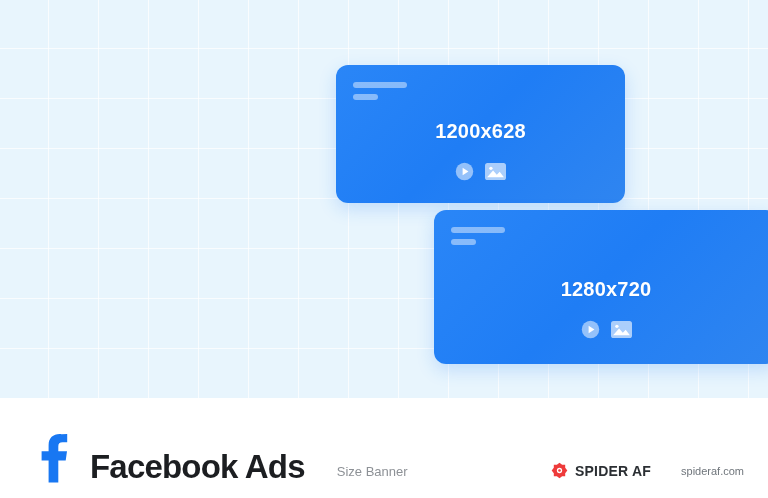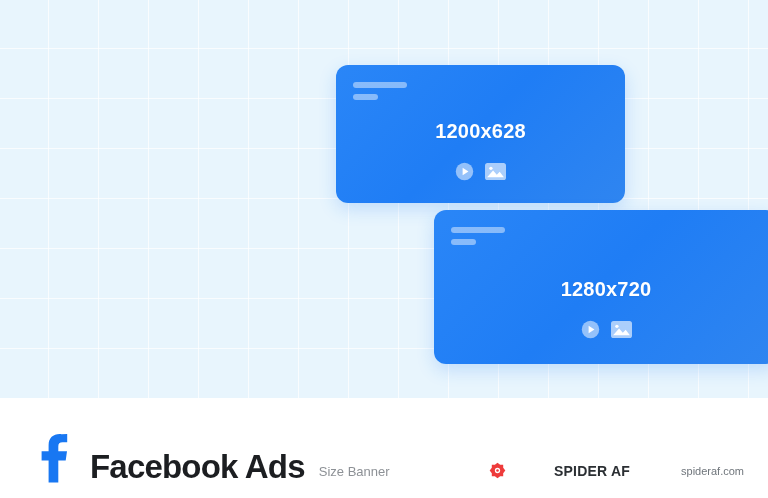--- a/index.html
+++ b/index.html
@@ -132,46 +132,45 @@
     font-size: 33px;
     font-weight: bold;
     color: #1c1e21;
     letter-spacing: -0.8px;
     line-height: 1;
     white-space: nowrap;
   }
   .brand-sub {
     font-size: 13px;
     color: #8d9196;
-    margin-left: 14px;
+    margin-left: 32px;
     position: relative;
     top: -2px;
     white-space: nowrap;
   }
 
   .attrib {
     position: absolute;
     right: 24px;
     top: 58px;
     display: flex;
     align-items: center;
-    gap: 41px;
   }
   .spider-mark { width: 17px; height: 17px; margin-right: 7px; }
   .spider-name {
     font-size: 14px;
     font-weight: bold;
     color: #2b2f33;
     letter-spacing: 0.2px;
     white-space: nowrap;
   }
   .spider-url {
     font-size: 11px;
     color: #6f757b;
-    margin-left: 10px;
+    margin-left: 30px;
     white-space: nowrap;
   }
 </style>
 </head>
 <body>
 
 <div class="page">
 
   <div class="canvas">
 

